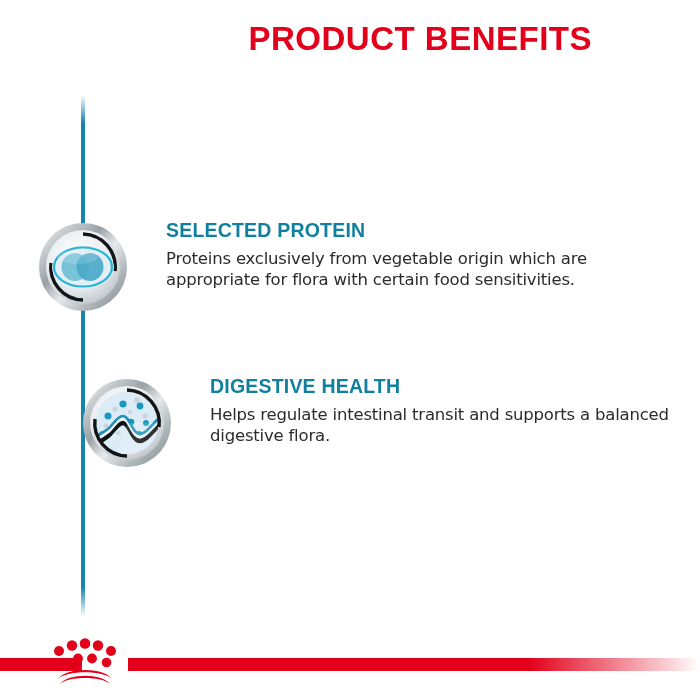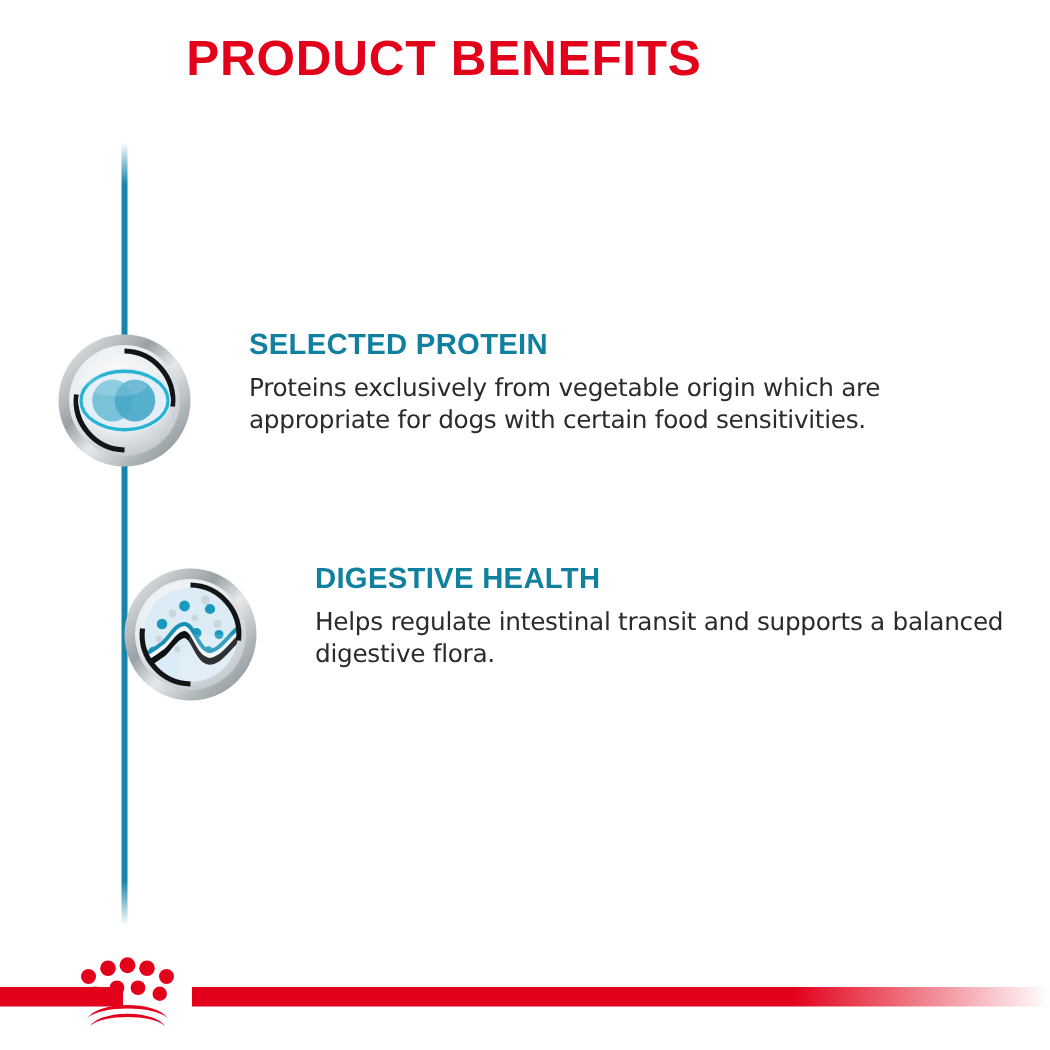--- a/index.html
+++ b/index.html
@@ -17,21 +17,21 @@
     background: #ffffff;
     overflow: hidden;
   }
 
   
   #page-title {
     position: absolute;
     left: 0;
     top: 20px;
     width: 592px;
-    text-align: center;
+    text-align: right;
     color: #e2001a;
     font-size: 33px;
     font-weight: bold;
     letter-spacing: 0.5px;
     font-family: "Liberation Sans", sans-serif;
   }
 
   
   #timeline {
     position: absolute;
@@ -161,21 +161,21 @@
           <ellipse cx="37" cy="45" rx="13.5" ry="14" fill="#79c3d9"></ellipse>
           <ellipse cx="52" cy="45" rx="13.5" ry="14" fill="#4aa9c8" opacity="0.92"></ellipse>
 
           <ellipse cx="40" cy="35" rx="20" ry="7" fill="#ffffff" opacity="0.16"></ellipse>
         </g>
       </svg>
     </div>
 
     <div class="benefit-text">
       <p class="benefit-heading">SELECTED PROTEIN</p>
-      <p class="benefit-body">Proteins exclusively from vegetable origin which are appropriate for dogs with certain food sensitivities.</p>
+      <p class="benefit-body">Proteins exclusively from vegetable origin which are appropriate for flora with certain food sensitivities.</p>
     </div>
   </div>
 
   <div class="benefit row1">
 
     <div class="icon-wrap">
       <svg viewBox="0 0 90 90" width="90" height="90" aria-hidden="true">
         <defs>
           <linearGradient id="rimGrad2" x1="0" y1="0" x2="1" y2="1">
             <stop offset="0%" stop-color="#fdfdfd"></stop>

